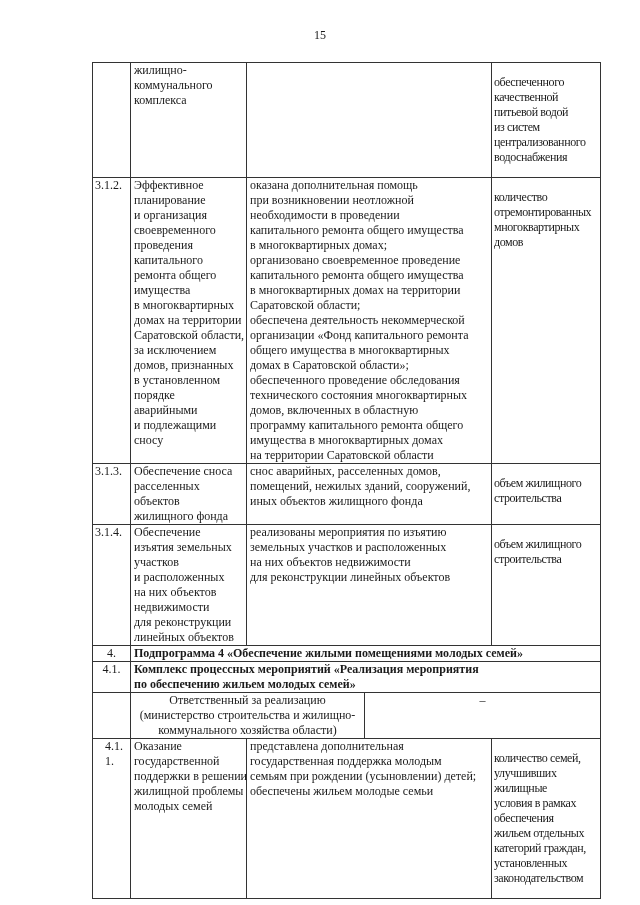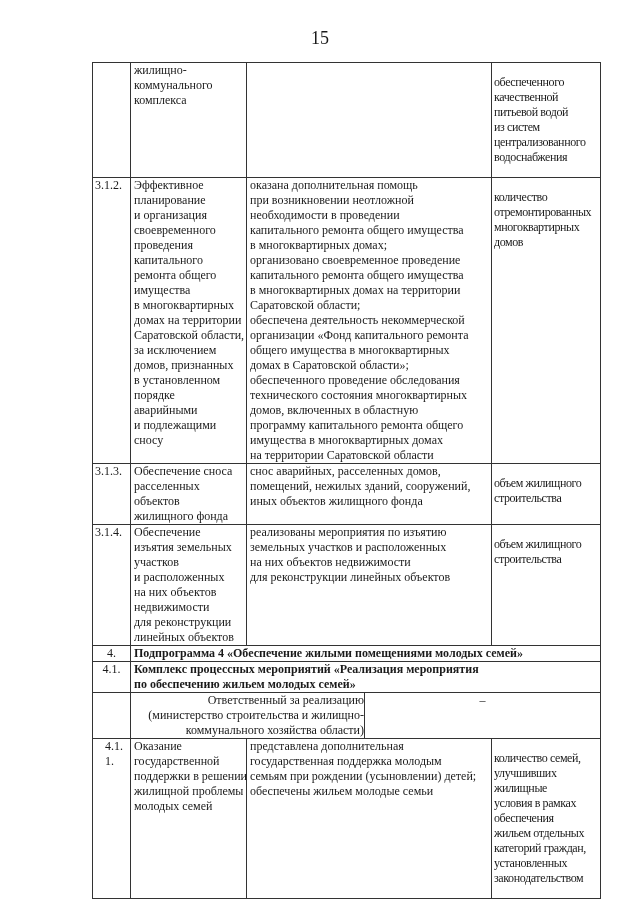--- a/index.html
+++ b/index.html
@@ -1,19 +1,19 @@
 <!DOCTYPE html>
 <html><head>
 <meta charset="utf-8">
 <style>
   html, body { margin: 0; padding: 0; background: #ffffff; }
   body { width: 640px; height: 905px; position: relative; overflow: hidden;
          font-family: "Liberation Serif", "DejaVu Serif", serif; color: #1a1a1a; }
   .page-num { position: absolute; top: 28px; left: 0; width: 640px; text-align: center;
-              font-size: 18px; }
+              font-size: 12px; }
   table { position: absolute; left: 92px; top: 62px; width: 508px;
           border-collapse: collapse; table-layout: fixed; font-size: 12px; line-height: 15px; }
   td { border: 1px solid #333; vertical-align: top; padding: 0 3px; word-wrap: break-word; }
   td.c1 { width: 32px; padding: 0 2px; }
   td.c2 { width: 110px; }
   td.c3 { width: 238px; }
   td.c4 { width: 98px; padding: 12px 2px; }
   .bold { font-weight: bold; }
   .center { text-align: center; }
   .line { display: block; white-space: nowrap; }
@@ -151,21 +151,21 @@
       <td class="center">4.1.</td>
       <td colspan="3" class="bold">
         <span class="line">Комплекс процессных мероприятий «Реализация мероприятия</span>
         <span class="line">по обеспечению жильем молодых семей»</span>
       </td>
     </tr>
     <tr style="height:45px">
       <td></td>
       <td colspan="3" style="padding:0">
         <div class="inner">
-          <div class="center" style="width:233px; border-right:1px solid #333; height:45px;text-align:right;">
+          <div class="center" style="width:233px; border-right:1px solid #333; height:45px;">
             <span class="line">Ответственный за реализацию</span>
             <span class="line">(министерство строительства и жилищно-</span>
             <span class="line">коммунального хозяйства области)</span>
           </div>
           <div class="center" style="flex:1;">–</div>
         </div>
       </td>
     </tr>
     <tr id="r4" style="height:134px">
         <td class="c1" style="font-weight: normal; padding-left: 12px;">4.1.1.</td>

